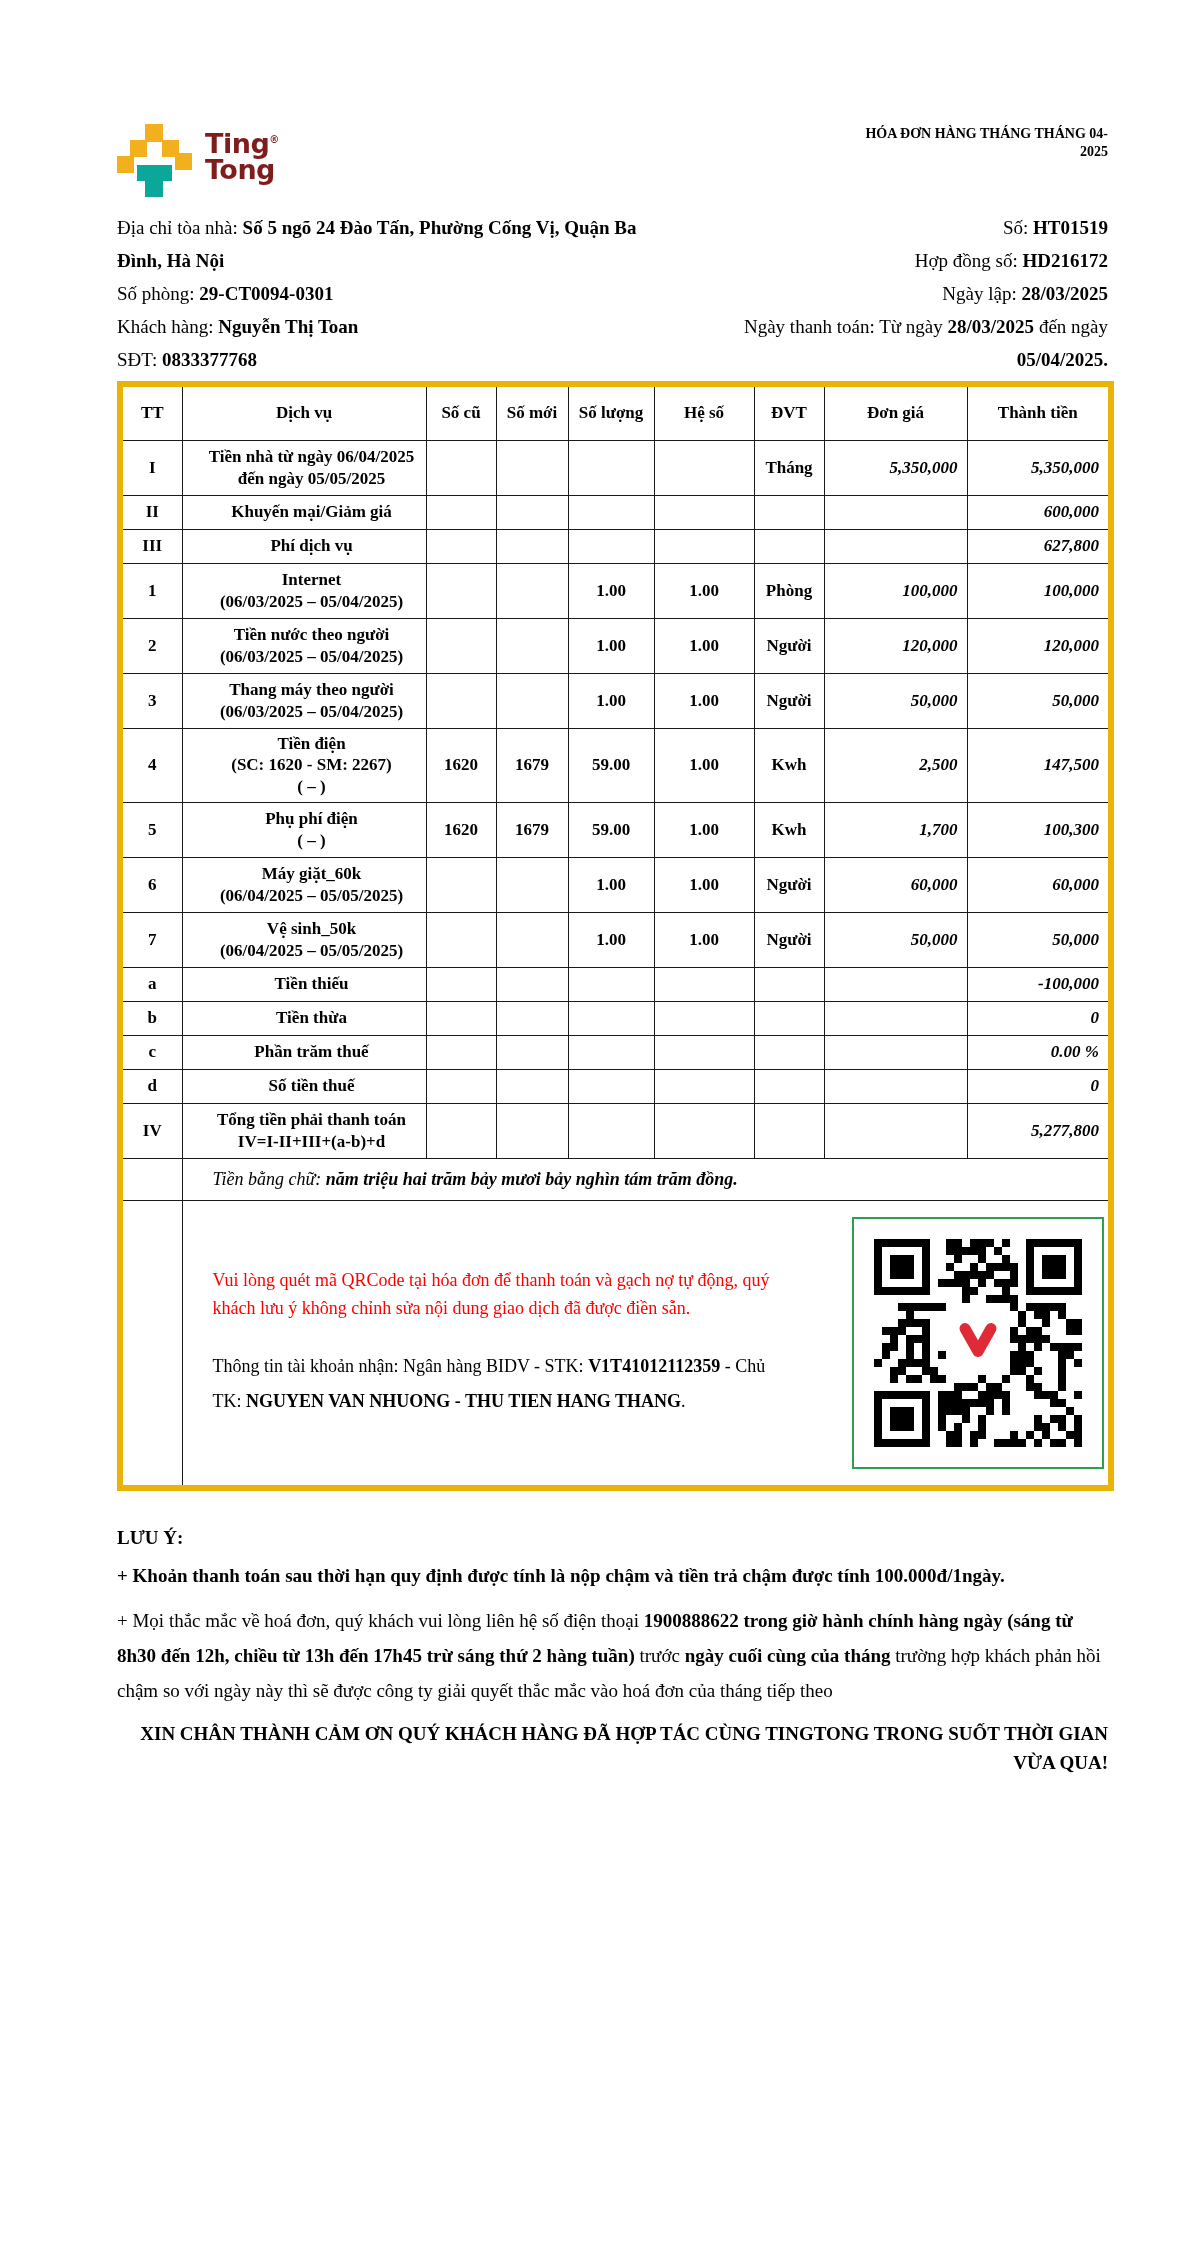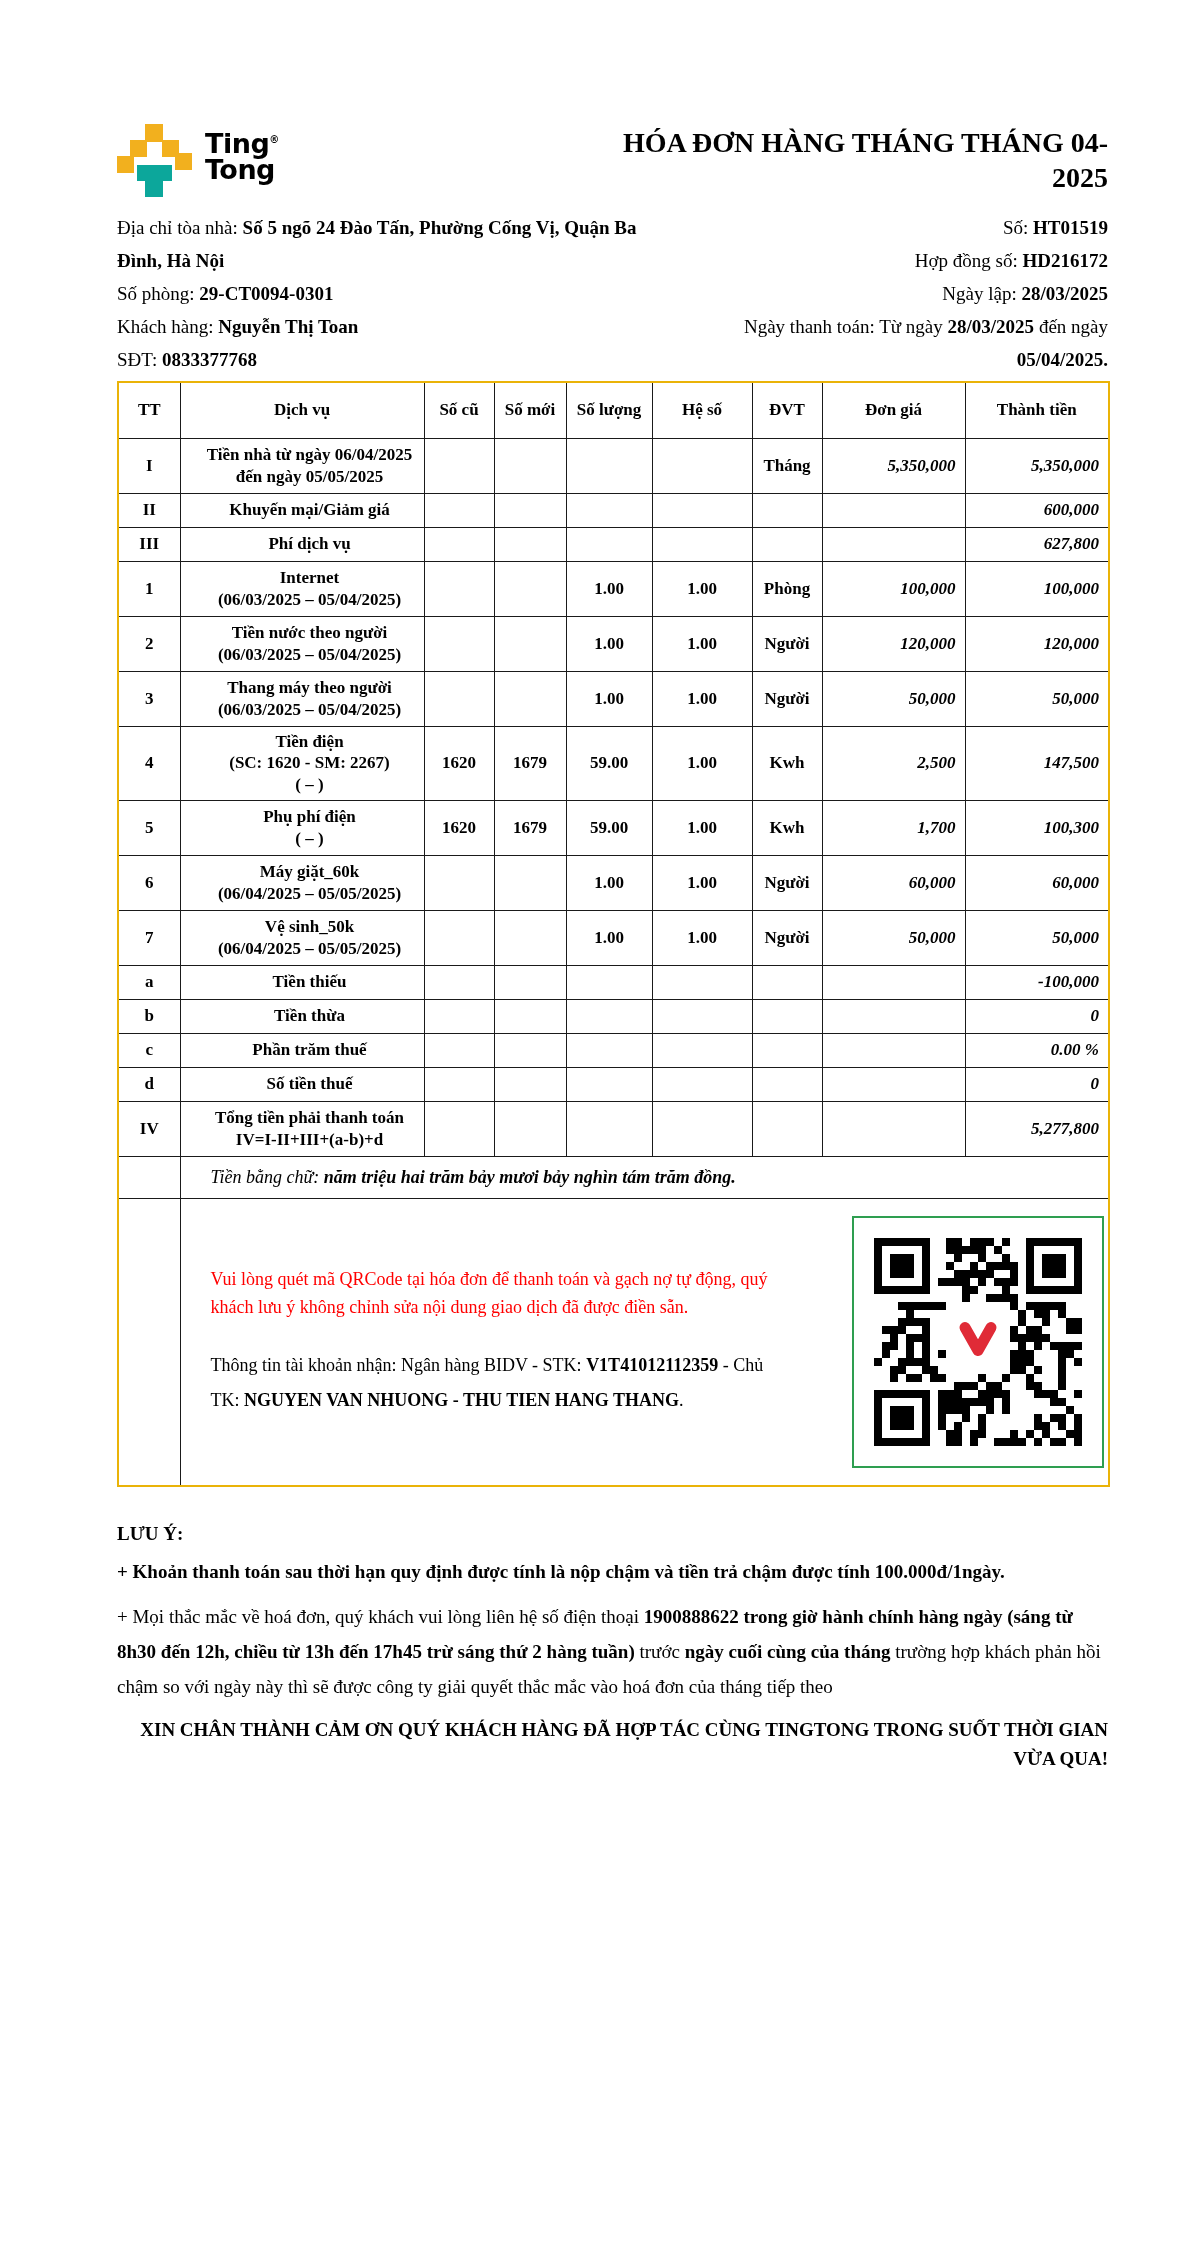--- a/index.html
+++ b/index.html
@@ -10,41 +10,41 @@
     color:#000; position:relative; overflow:hidden;
   }
   .page { position:relative; padding:123px 92px 0 117px; width:1200px; }
 
   
   .header-row { display:flex; justify-content:space-between; align-items:flex-start; margin-bottom:10px; }
   .logo { display:flex; align-items:flex-start; gap:10px; }
   .logo-mark { width:78px; height:78px; position:relative; flex:0 0 auto; }
   .logo-text {
     font-family:"DejaVu Sans","Liberation Sans",sans-serif;
-    font-weight:bold; color:#000000; font-size:27px; line-height:0.98;
+    font-weight:bold; color:#7f1d1d; font-size:27px; line-height:0.98;
     letter-spacing:-0.5px; padding-top:8px;
   }
   .logo-text sup { font-size:10px; vertical-align:super; }
   .doc-title {
-    width:500px; text-align:right; font-weight:bold; font-size:28px; line-height:1.25; padding-top:2px;
+    width:500px; text-align:right; font-weight:bold; font-size:14px; line-height:1.25; padding-top:2px;
   }
 
   
   .info-row { display:flex; justify-content:space-between; }
   .info-left  { width:565px; font-size:19px; line-height:33px; }
   .info-right { width:420px; flex:1; text-align:right; font-size:19px; line-height:33px; }
   .info-line b { font-weight:bold; }
 
   
   table.inv {
     border-collapse:collapse; width:991px; margin-top:5px;
     font-size:17px; table-layout:fixed;
   }
   table.inv td, table.inv th { border:1px solid #1a1a1a; vertical-align:middle; }
-  table.inv { border:2px solid #eab308; }
+  table.inv { border:6px solid #eab308; }
   th.hdr { font-weight:bold; text-align:center; height:56px; line-height:1.35; padding:2px; }
   td.c-tt    { text-align:center; font-weight:bold; }
   td.c-name  { text-align:center; font-weight:bold; padding:4px 6px 4px 21px; line-height:1.25; }
   td.c-num   { text-align:center; font-weight:bold; }
   td.c-money { text-align:right; font-weight:bold; padding-right:9px;font-style:italic; }
   td.words-cell { padding:6px 6px 6px 30px; font-size:18px; height:42px; }
   .it { font-style:italic; }
   .b  { font-weight:bold; }
 
   

